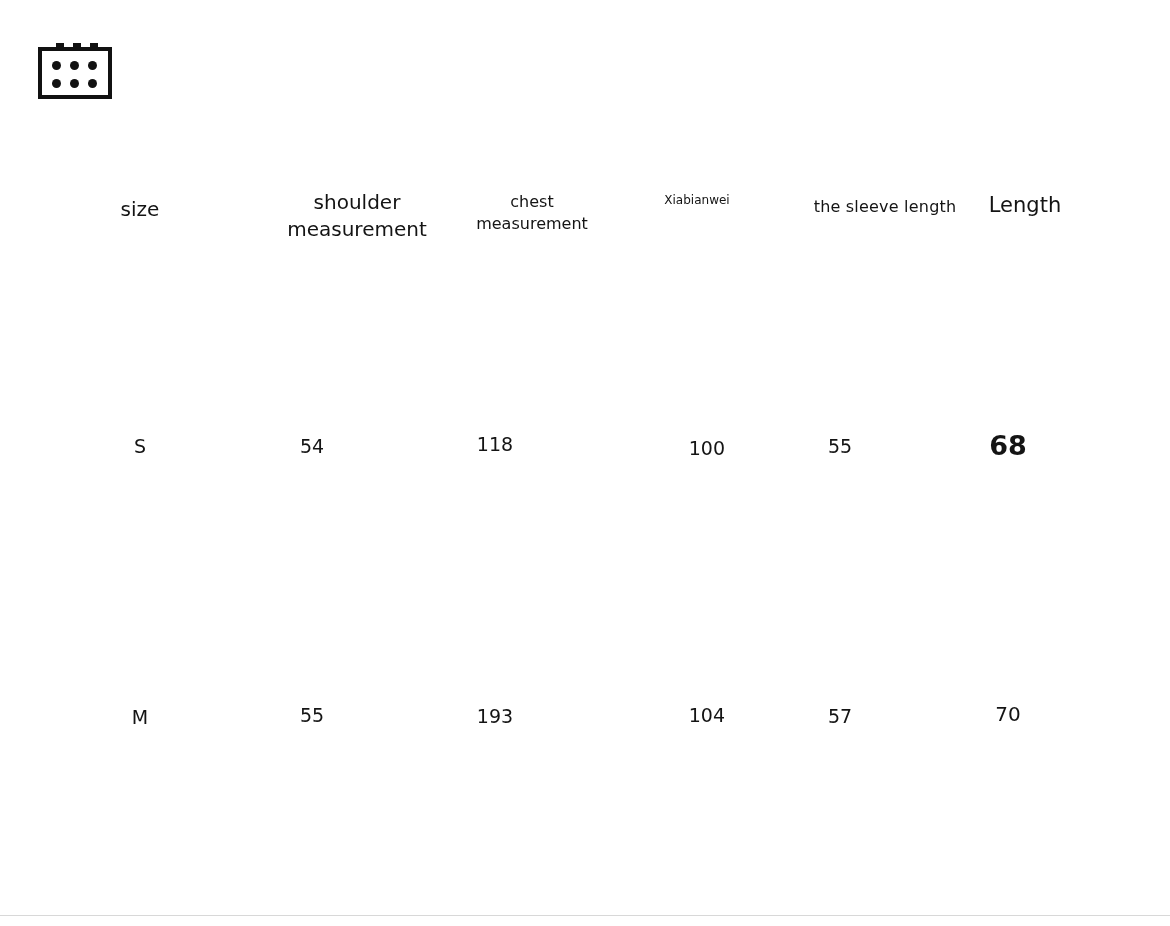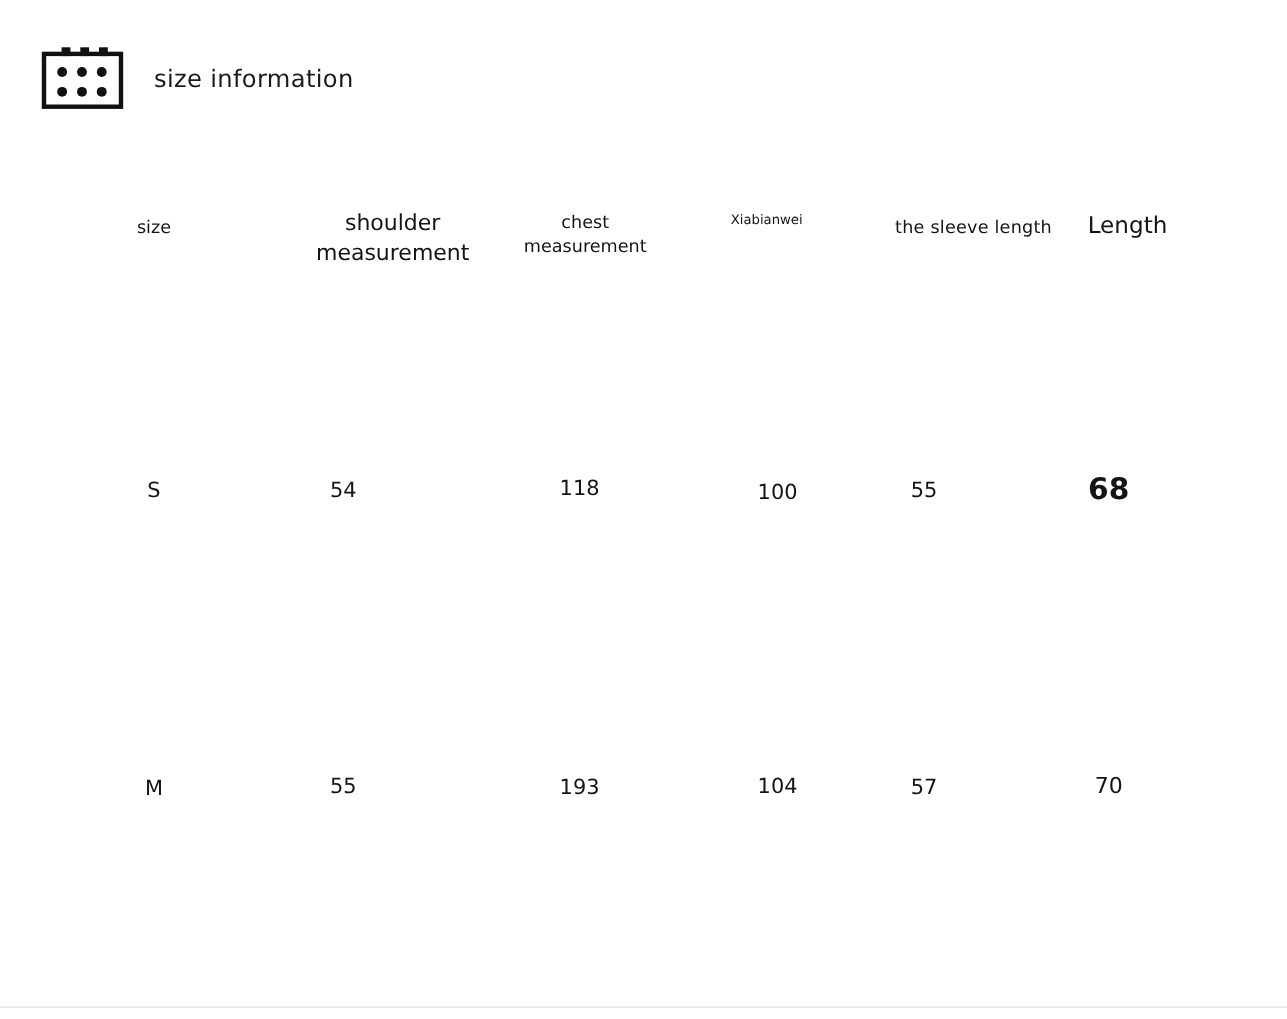--- a/index.html
+++ b/index.html
@@ -73,32 +73,32 @@
   }
   .cell {
     position: absolute;
     text-align: center;
     color: #141414;
     white-space: pre-line;
   }
 
   
   .hrow { height: 110px; }
-  .h0 { left: 90px;  width: 100px; top: 32px; font-size: 16px; }
+  .h0 { left: 90px;  width: 100px; top: 32px; font-size: 20px; }
   .h1 { left: 272px; width: 170px; top: 24px; font-size: 20px; line-height: 1.35; }
   .h2 { left: 452px; width: 160px; top: 26px; font-size: 16px; line-height: 1.35; }
   .h3 { left: 612px; width: 170px; top: 28px; font-size: 12px; }
   .h4 { left: 795px; width: 180px; top: 32px; font-size: 16px; letter-spacing: .2px; }
   .h5 { left: 965px; width: 120px; top: 28px; font-size: 21px; }
 
   
   .drow { height: 133px; }
   .c0 { left: 90px;  width: 100px; font-size: 19px; }
   .c1 { left: 262px; width: 100px; font-size: 19px; }
-  .c2 { left: 445px; width: 100px; font-size: 19px; text-align: right; }
+  .c2 { left: 445px; width: 100px; font-size: 19px; }
   .c3 { left: 625px; width: 100px; font-size: 19px; text-align: right; }
   .c4 { left: 790px; width: 100px; font-size: 19px; }
   .c5 { left: 958px; width: 100px; font-size: 19px; }
 
   
   .r0 .c0 { top: 160px; }
   .r0 .c1 { top: 160px; }
   .r0 .c2 { top: 158px; }
   .r0 .c3 { top: 162px; }
   .r0 .c4 { top: 160px; }
@@ -128,21 +128,20 @@
     <span class="logo-nub n1"></span>
     <span class="logo-nub n2"></span>
     <span class="logo-nub n3"></span>
     <span class="logo-dot" style="left:10px; top:10px;"></span>
     <span class="logo-dot" style="left:28px; top:10px;"></span>
     <span class="logo-dot" style="left:46px; top:10px;"></span>
     <span class="logo-dot" style="left:10px; top:28px;"></span>
     <span class="logo-dot" style="left:28px; top:28px;"></span>
     <span class="logo-dot" style="left:46px; top:28px;"></span>
   </div>
-  <div class="header-title">size information</div>
 </div>
 
 <div class="table">
 
   <div class="row hrow">
     <div class="cell h0">size</div>
     <div class="cell h1">shoulder
 measurement</div>
     <div class="cell h2">chest
 measurement</div>

